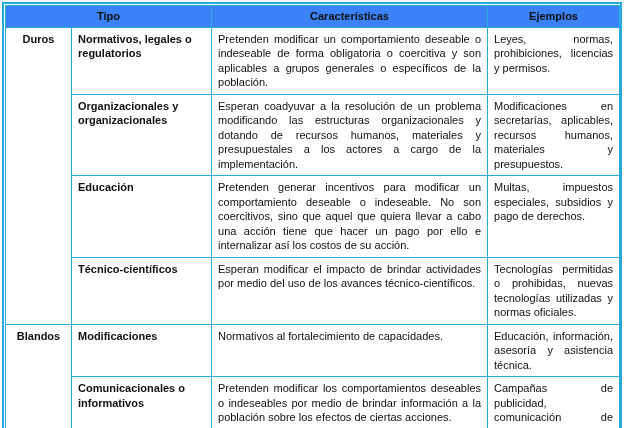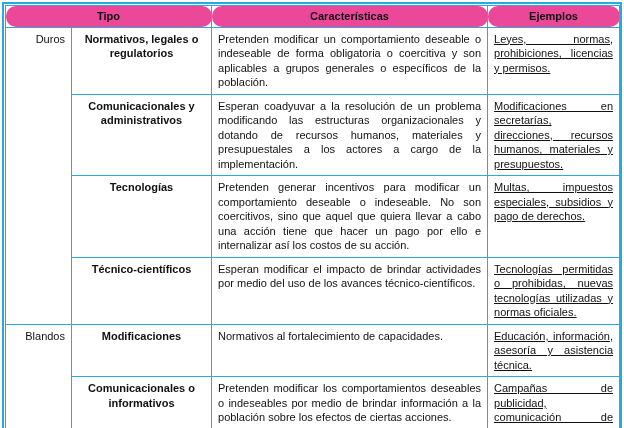--- a/index.html
+++ b/index.html
@@ -30,42 +30,40 @@
   table.policy-table th,
   table.policy-table td {
     border: 1px solid #29aade;
     font-size: 11px;
     line-height: 1.32;
     color: #111111;
     vertical-align: top;
     padding: 4px 6px;
   }
   table.policy-table th {
-    background: #ec4899;
+    background: #3b82f6;
     font-weight: bold;
     text-align: center;
     padding: 3px 4px;
-    border-radius: 10px;
   }
   td.group-label {
-    font-weight: normal;
+    font-weight: bold;
     vertical-align: middle;
-    text-align: right;
+    text-align: center;
     padding-left: 5px;
   }
   td.subtype {
     font-weight: bold;
-    text-align: center;
+    text-align: left;
   }
   td.carac {
     text-align: justify;
   }
   td.ejemplos {
     text-align: justify;
-    text-decoration: underline;
   }
 </style>
 </head>
 <body>
 
 <div class="table-frame">
   <table class="policy-table">
     <colgroup>
       <col class="c-group">
       <col class="c-subtype">
@@ -80,26 +78,26 @@
       </tr>
     </thead>
     <tbody>
       <tr>
         <td class="group-label" rowspan="4">Duros</td>
         <td class="subtype">Normativos, legales o regulatorios</td>
         <td class="carac">Pretenden modificar un comportamiento deseable o indeseable de forma obligatoria o coercitiva y son aplicables a grupos generales o específicos de la población.</td>
         <td class="ejemplos">Leyes, normas, prohibiciones, licencias y permisos.</td>
       </tr>
       <tr>
-        <td class="subtype">Comunicacionales y administrativos</td>
+        <td class="subtype">Organizacionales y organizacionales</td>
         <td class="carac">Esperan coadyuvar a la resolución de un problema modificando las estructuras organizacionales y dotando de recursos humanos, materiales y presupuestales a los actores a cargo de la implementación.</td>
-        <td class="ejemplos">Modificaciones en secretarías, direcciones, recursos humanos, materiales y presupuestos.</td>
+        <td class="ejemplos">Modificaciones en secretarías, aplicables, recursos humanos, materiales y presupuestos.</td>
       </tr>
       <tr>
-        <td class="subtype">Tecnologías</td>
+        <td class="subtype">Educación</td>
         <td class="carac">Pretenden generar incentivos para modificar un comportamiento deseable o indeseable. No son coercitivos, sino que aquel que quiera llevar a cabo una acción tiene que hacer un pago por ello e internalizar así los costos de su acción.</td>
         <td class="ejemplos">Multas, impuestos especiales, subsidios y pago de derechos.</td>
       </tr>
       <tr>
         <td class="subtype">Técnico-científicos</td>
         <td class="carac">Esperan modificar el impacto de brindar actividades por medio del uso de los avances técnico-científicos.</td>
         <td class="ejemplos">Tecnologías permitidas o prohibidas, nuevas tecnologías utilizadas y normas oficiales.</td>
       </tr>
       <tr>
         <td class="group-label" rowspan="2">Blandos</td>

